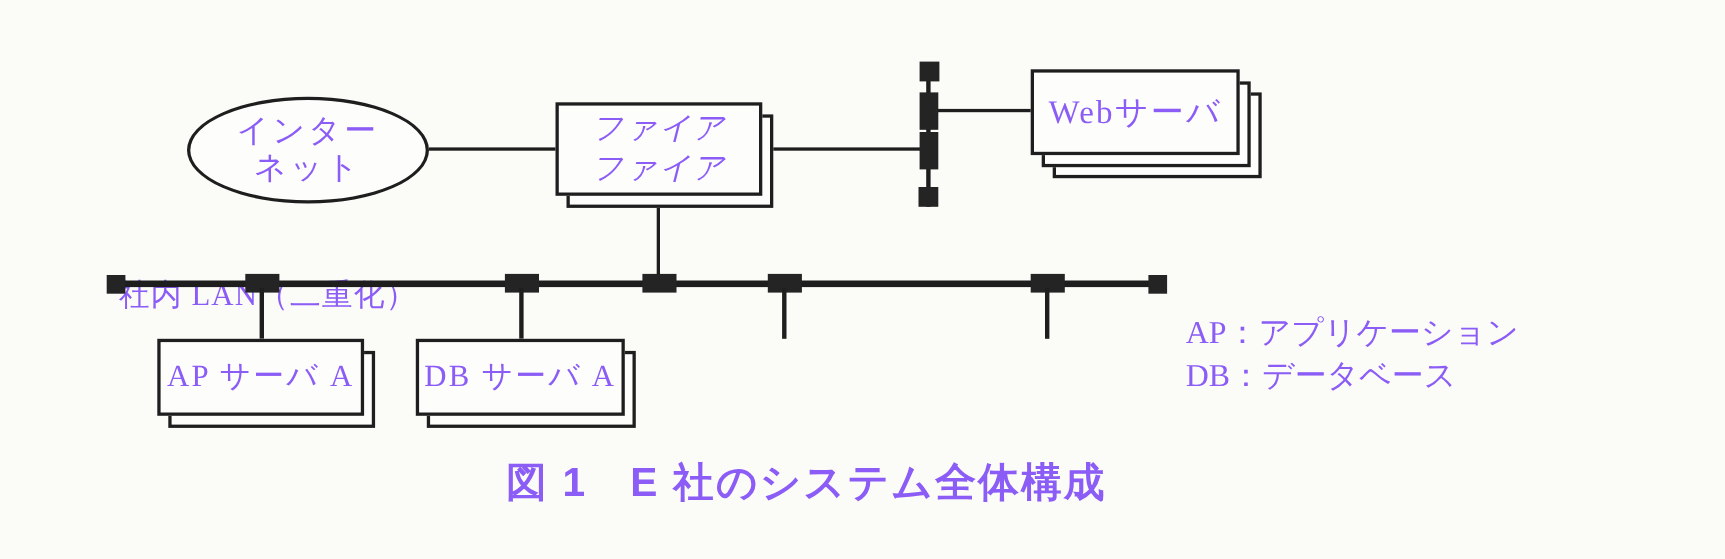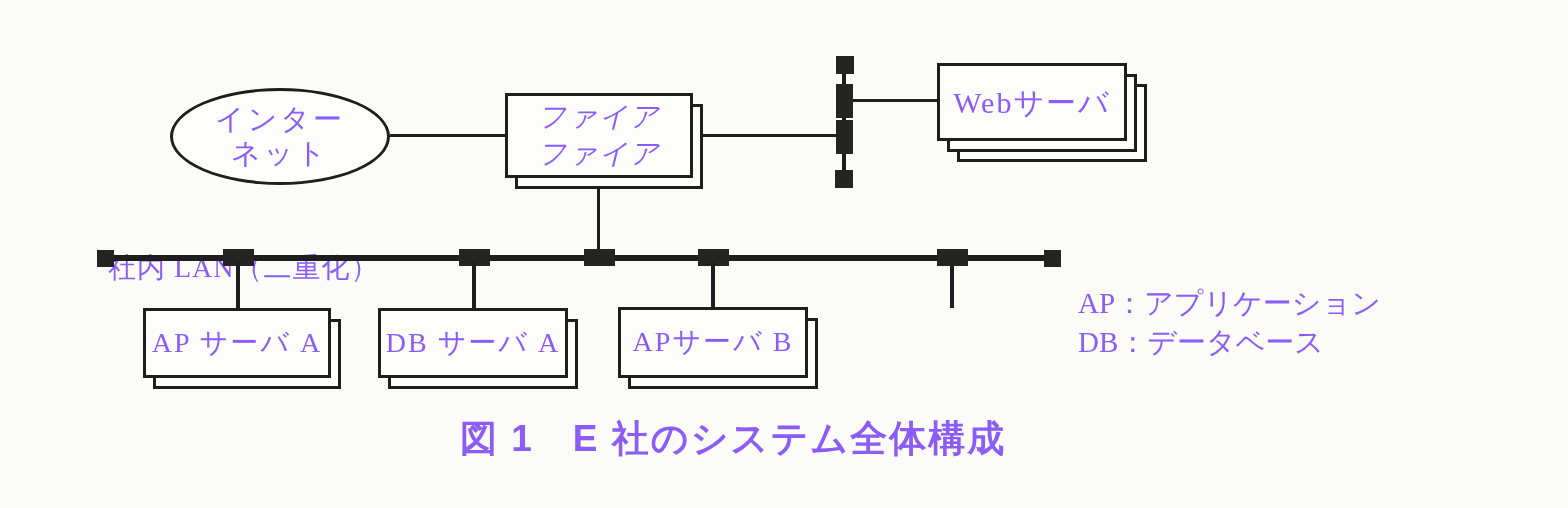--- a/index.html
+++ b/index.html
@@ -97,26 +97,20 @@
     <div class="face">
       <span class="txt">AP サーバ A</span>
     </div>
   </div>
   <div class="node" style="left:378px;top:308px;width:190px;height:70px;">
     <div class="layer off1"></div>
     <div class="face">
       <span class="txt">DB サーバ A</span>
     </div>
   </div>
-  <div class="node" style="left:618px;top:307px;width:190px;height:71px;">
-    <div class="layer off1"></div>
-    <div class="face">
-      <span class="txt">APサーバ B</span>
-    </div>
-  </div>
 
   <div class="legend">
     <div>AP：アプリケーション</div>
     <div>DB：データベース</div>
   </div>
 
   <div class="caption">図 1　E 社のシステム全体構成</div>
 
 </div>
 

